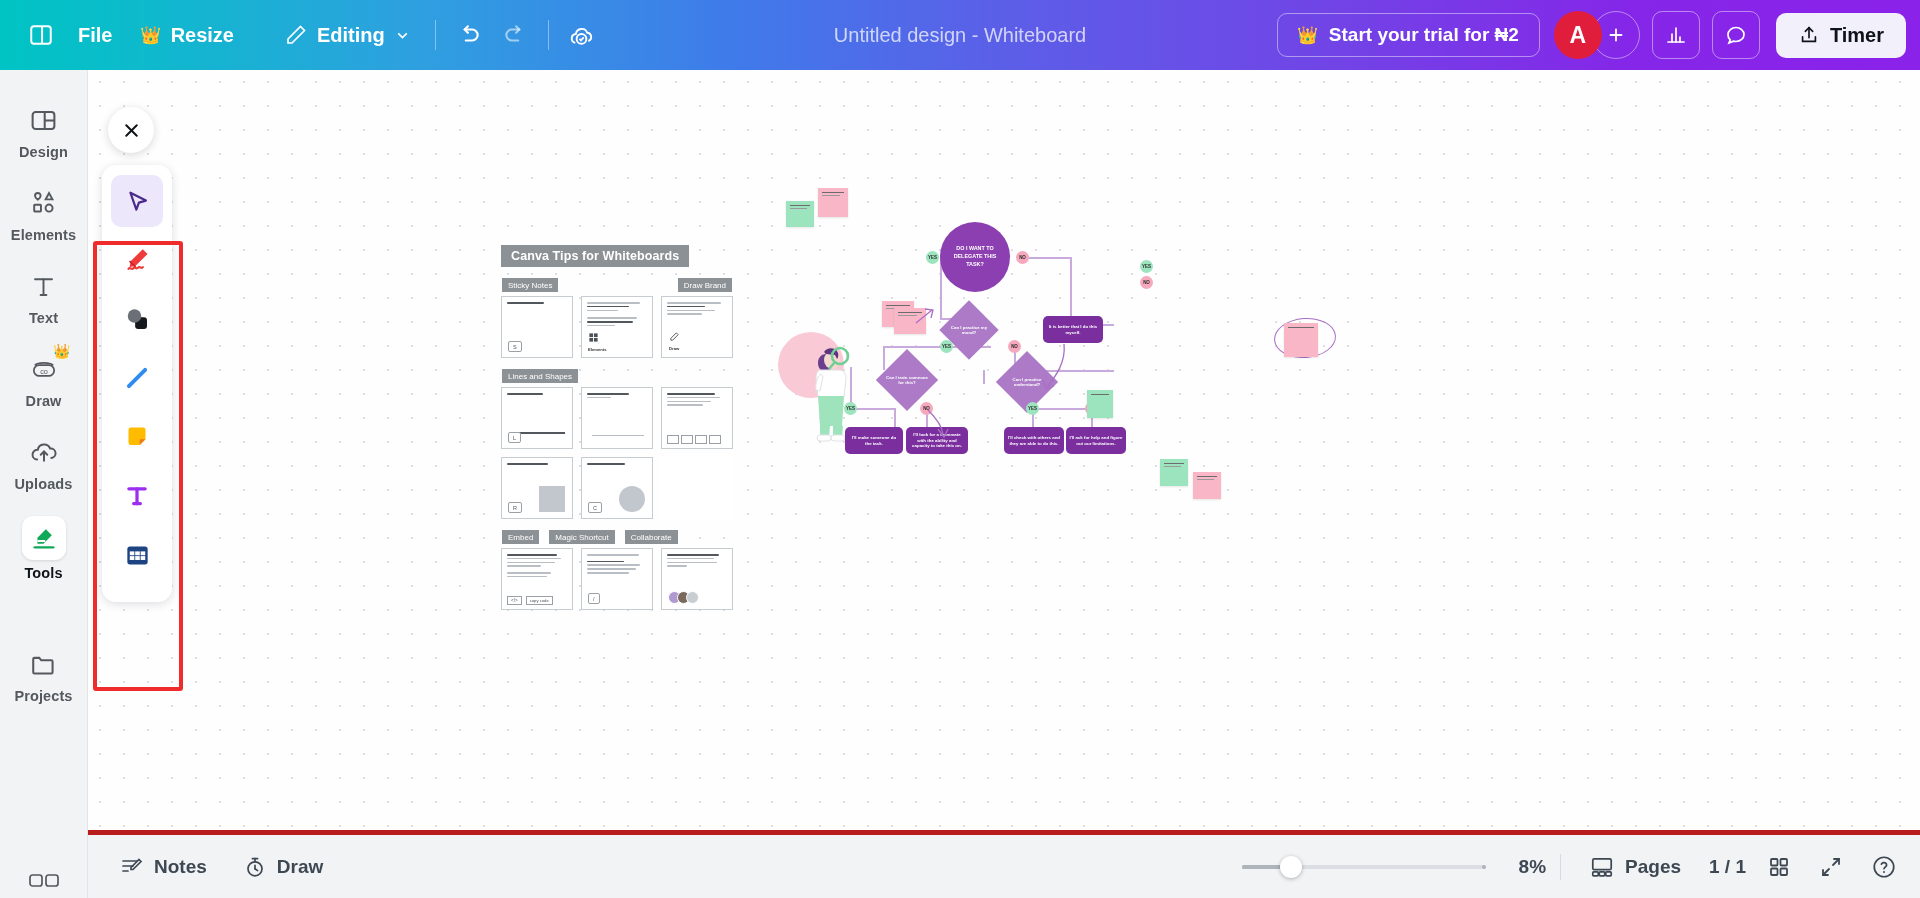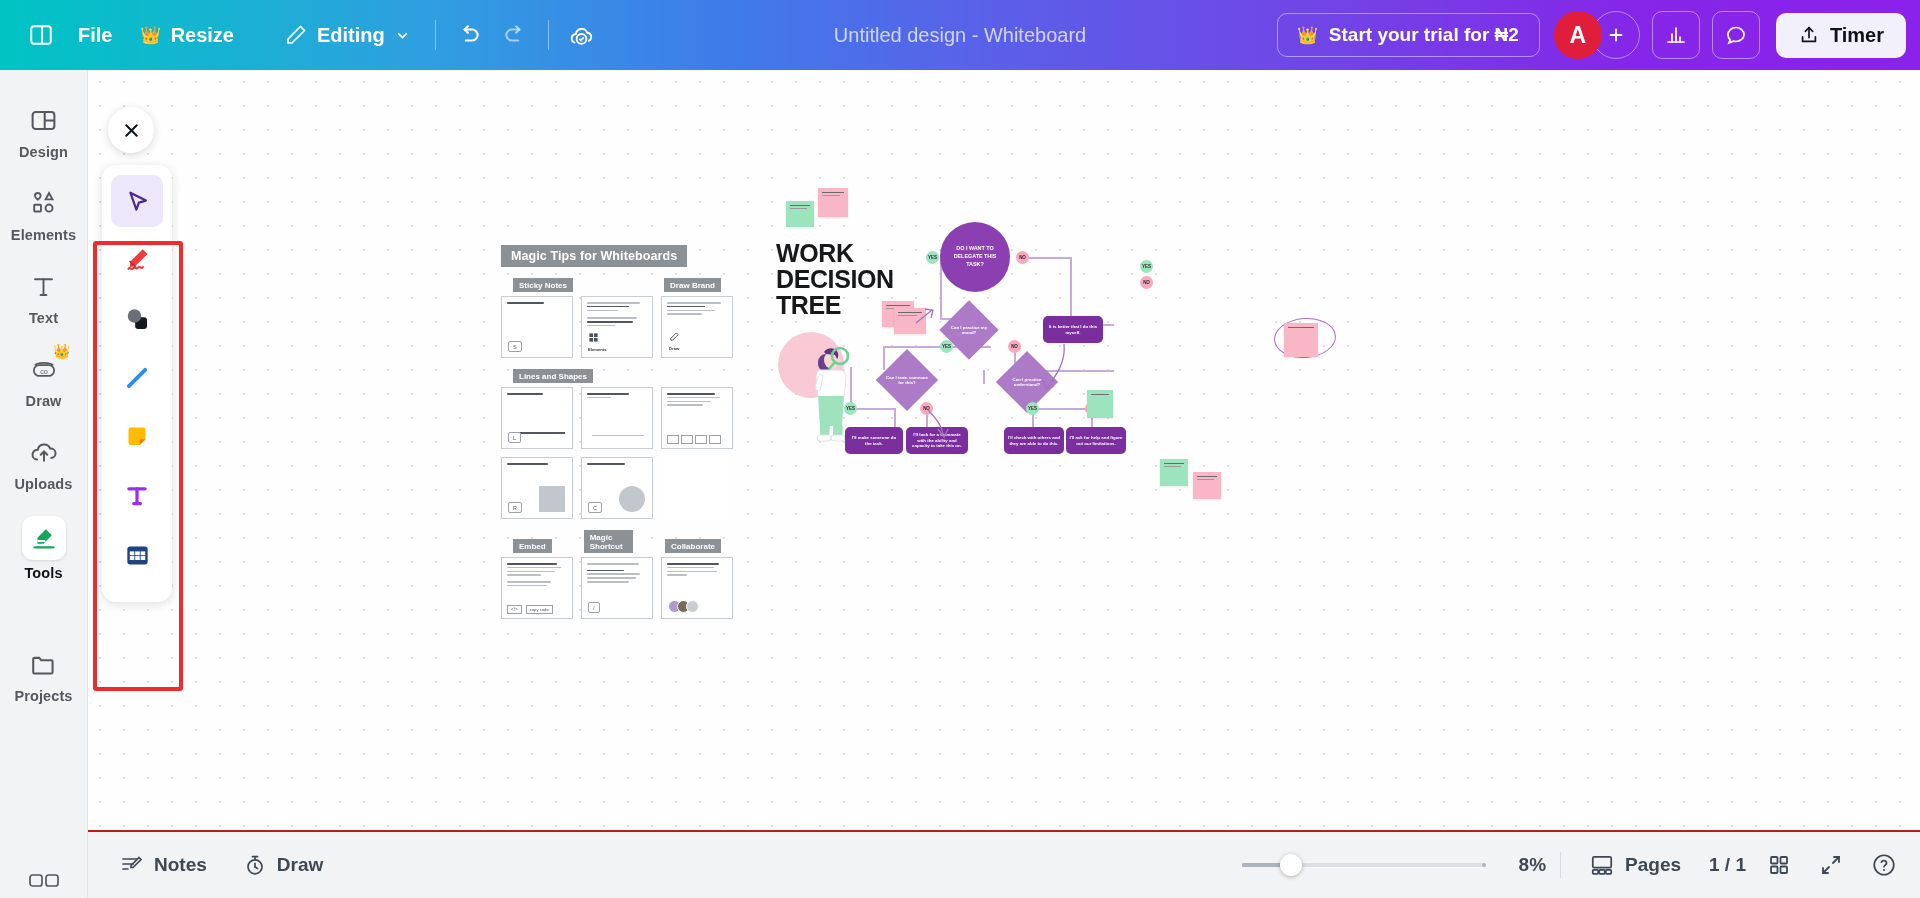--- a/index.html
+++ b/index.html
@@ -152,23 +152,23 @@
   .tips {
     position: absolute; left: 413px; top: 175px;
     width: 232px;
   }
   .tips-title {
     background: #8c9196; color: #fff; font-weight: 800;
     font-size: 12.5px; padding: 4px 10px; display: inline-block;
     letter-spacing: .1px;
   }
   .tips-sec {
-    background: #8c9196; color: #fff; font-weight: 700;
+    background: #8c9196; color: #fff; font-weight: 400;
     font-size: 8px; padding: 2.5px 6px; display: inline-block;
-    margin: 11px 12px 4px;
+    margin: 11px 1px 4px;
   }
   .tips-row { display: flex; gap: 8px; }
   .tip-card {
     width: 72px; height: 62px; background: #fff;
     border: 1px solid #c7ccd1; position: relative;
     padding: 5px; overflow: hidden;
   }
   .tip-line { height: 1.6px; background: #b9bec4; border-radius: 1px; margin-bottom: 2.2px; }
   .tip-line.dk { background: #51575d; }
   .tip-chip {
@@ -226,21 +226,21 @@
   }
   .snote {
     position: absolute; box-shadow: 0 1px 2px rgba(0,0,0,.10);
   }
   .snote .sl { height: 1.2px; background: #6b6b6b; margin: 4px 4px 0; }
   .snote .sl2 { height: 1.2px; background: #9a9a9a; margin: 1.6px 4px 0; width: 60%; }
 
   
   .bottombar {
     position: absolute; left: 88px; bottom: 0; width: 1832px; height: 68px;
-    background: #f2f3f5; border-top: 2px solid #b91c1c;
+    background: #f2f3f5; border-top: 5px solid #b91c1c;
     display: flex; align-items: center; z-index: 40;
   }
   .bb-btn {
     display: flex; align-items: center; gap: 10px;
     padding: 9px 14px; border-radius: 8px; cursor: pointer;
     color: #3d4category; color: #3d4853; font-size: 19px; font-weight: 600;
     white-space: nowrap;
   }
   .bb-right {
     position: absolute; right: 16px; display: flex; align-items: center; gap: 14px;
@@ -500,21 +500,21 @@
             <rect x="5.6" y="12.5" width="3.8" height="3.2"></rect>
               <rect x="10.1" y="12.5" width="3.8" height="3.2"></rect>
             <rect x="14.6" y="12.5" width="3.8" height="3.2"></rect>
           </g>
         </svg>
       </div>
     </div>
     <div class="tools-highlight"></div>
 
     <div class="tips">
-      <div class="tips-title">Magic Tips for Whiteboards</div>
+      <div class="tips-title">Canva Tips for Whiteboards</div>
 
       <div class="tips-sec">Sticky Notes</div>
       <div class="tips-sec" style="float:right;">Draw Brand</div>
       <div class="tips-row" style="clear:both;">
         <div class="tip-card">
           <div class="tip-line dk" style="width:62%"></div>
           <div class="tip-chip">S</div>
         </div>
         <div class="tip-card">
           <div class="tip-line" style="width:88%"></div>
@@ -619,25 +619,20 @@
             <div class="tip-line" style="width:34%"></div>
           <div class="tip-avs">
             <span class="tip-av" style="background:#b09ad0"></span>
             <span class="tip-av" style="background:#7a6a5e"></span>
             <span class="tip-av" style="background:#c9ced3"></span>
           </div>
         </div>
       </div>
     </div>
 
-    <div class="wdt-title">
-      <div>WORK</div>
-        <div>DECISION</div>
-        <div>TREE</div>
-    </div>
 
     <div class="blob"></div>
     <svg class="person" width="62" height="112" viewBox="0 0 62 112">
       <path d="M26 22c-5 0-8 4-8 9 0 4 2 7 5 8l-2 4h10l-2-5c3-1 5-4 5-8 0-5-3-8-8-8z" fill="#6b3f8e"></path>
       <ellipse cx="32" cy="28" rx="8" ry="9" fill="#f7d9cf"></ellipse>
       <path d="M24 20c3-5 12-5 14 1 1 4-1 6-1 6l-2-4-9-1z" fill="#5f3582"></path>
       <circle cx="40" cy="24" r="8" fill="none" stroke="#6fcf97" stroke-width="2.6"></circle>
       <line x1="35" y1="30" x2="29" y2="37" stroke="#6fcf97" stroke-width="2.6"></line>
       <path d="M21 38h18c5 0 7 4 7 9l-2 18H18l-2-18c0-5 1-9 5-9z" fill="#ffffff" stroke="#dfe2e6" stroke-width="1"></path>
       <path d="M18 64h26l-2 30H20z" fill="#9fe3bd"></path>

